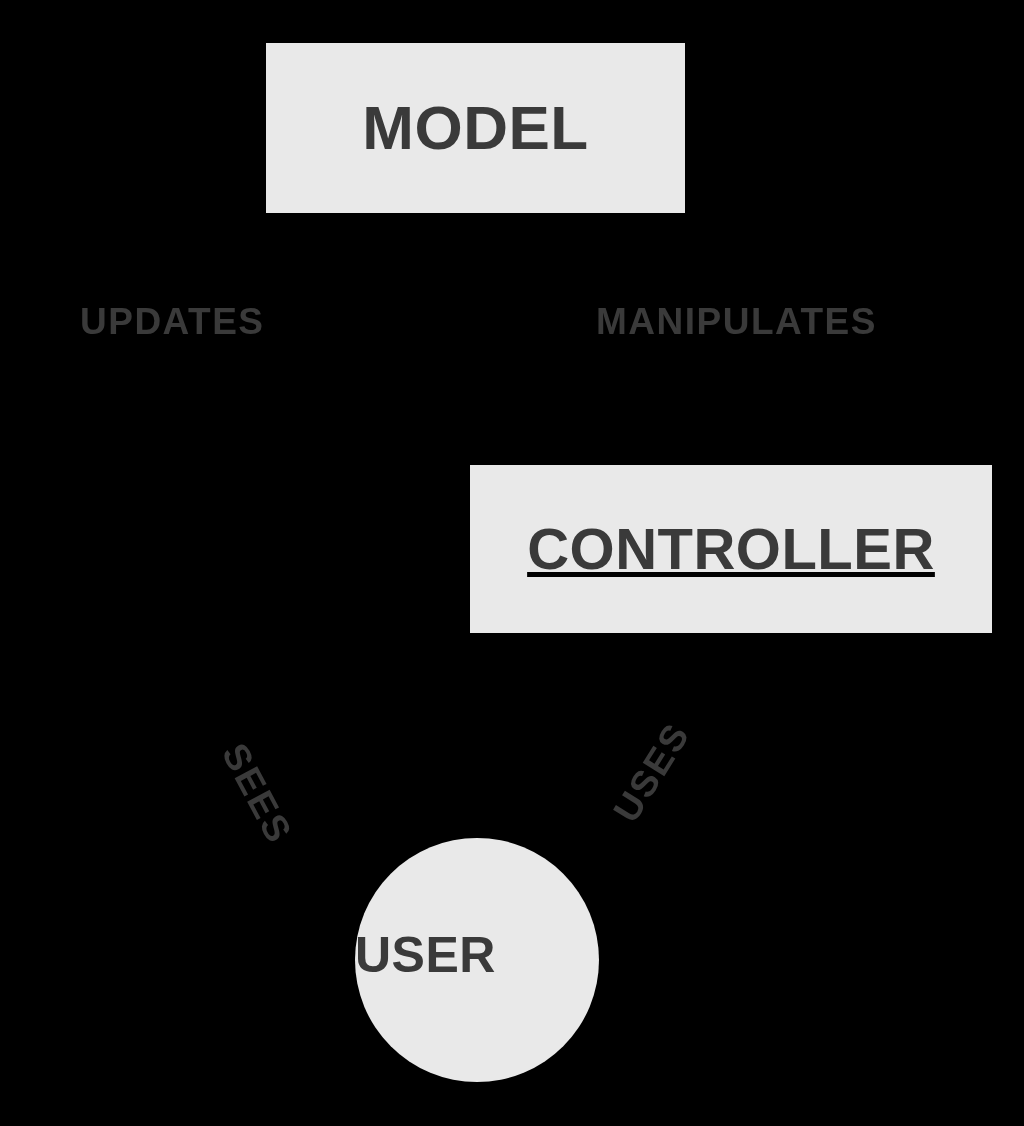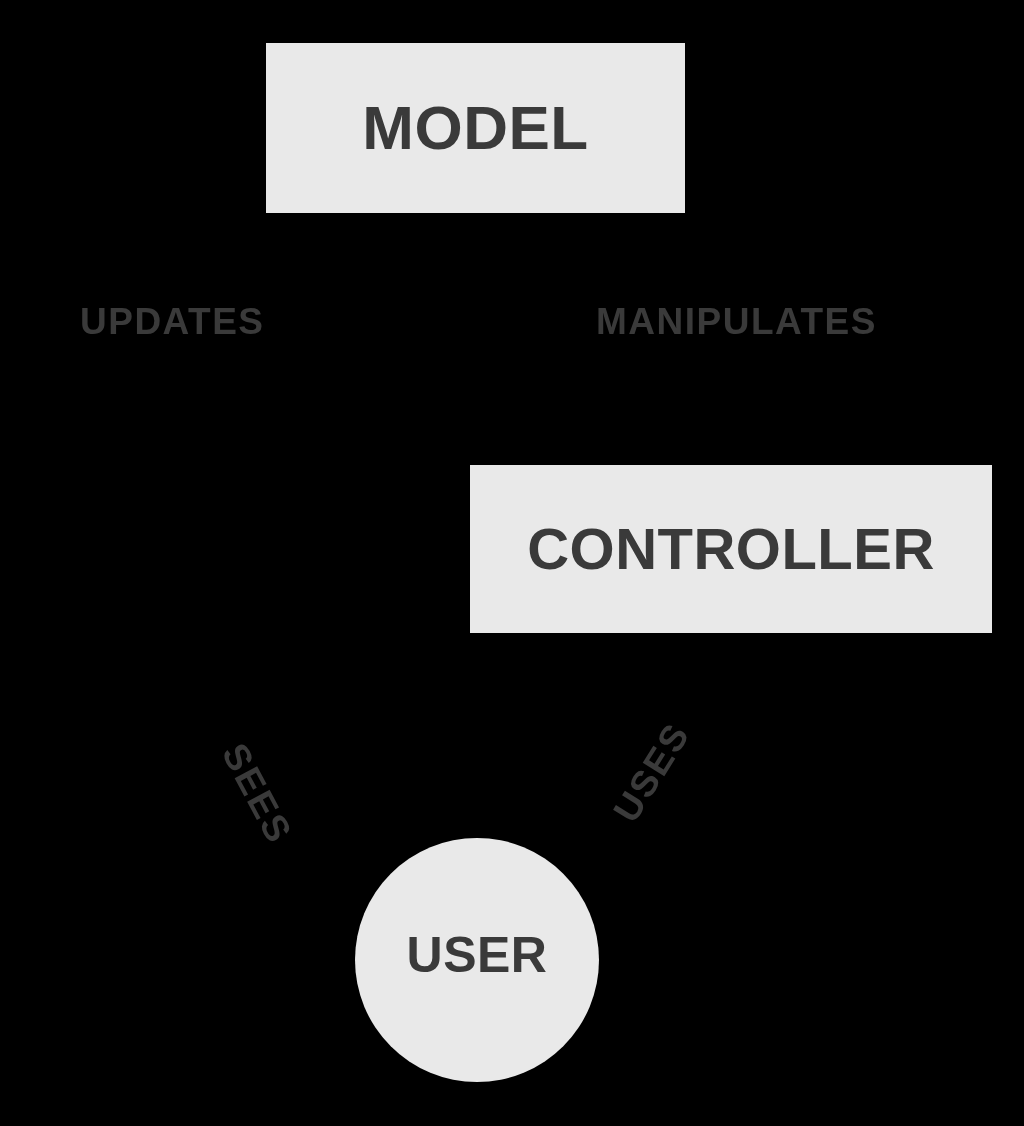--- a/index.html
+++ b/index.html
@@ -53,35 +53,35 @@
     width: 387px;
     height: 168px;
   }
   #view-node .node-label { font-size: 58px; }
 
   #controller-node {
     left: 470px;
     top: 465px;
     width: 522px;
     height: 168px;
+    text-decoration: underline;
   }
   #controller-node .node-label { font-size: 58px; }
 
   
   #user-node {
     position: absolute;
     left: 355px;
     top: 838px;
     width: 244px;
     height: 244px;
     border-radius: 50%;
     background: #e9e9e9;
     display: flex;
     align-items: center;
-    justify-content: center;
     box-sizing: border-box;
   }
   #user-node .node-label {
     font-size: 50px;
     transform: translateY(-5px);
   }
 
   
   .edge-label {
     position: absolute;

